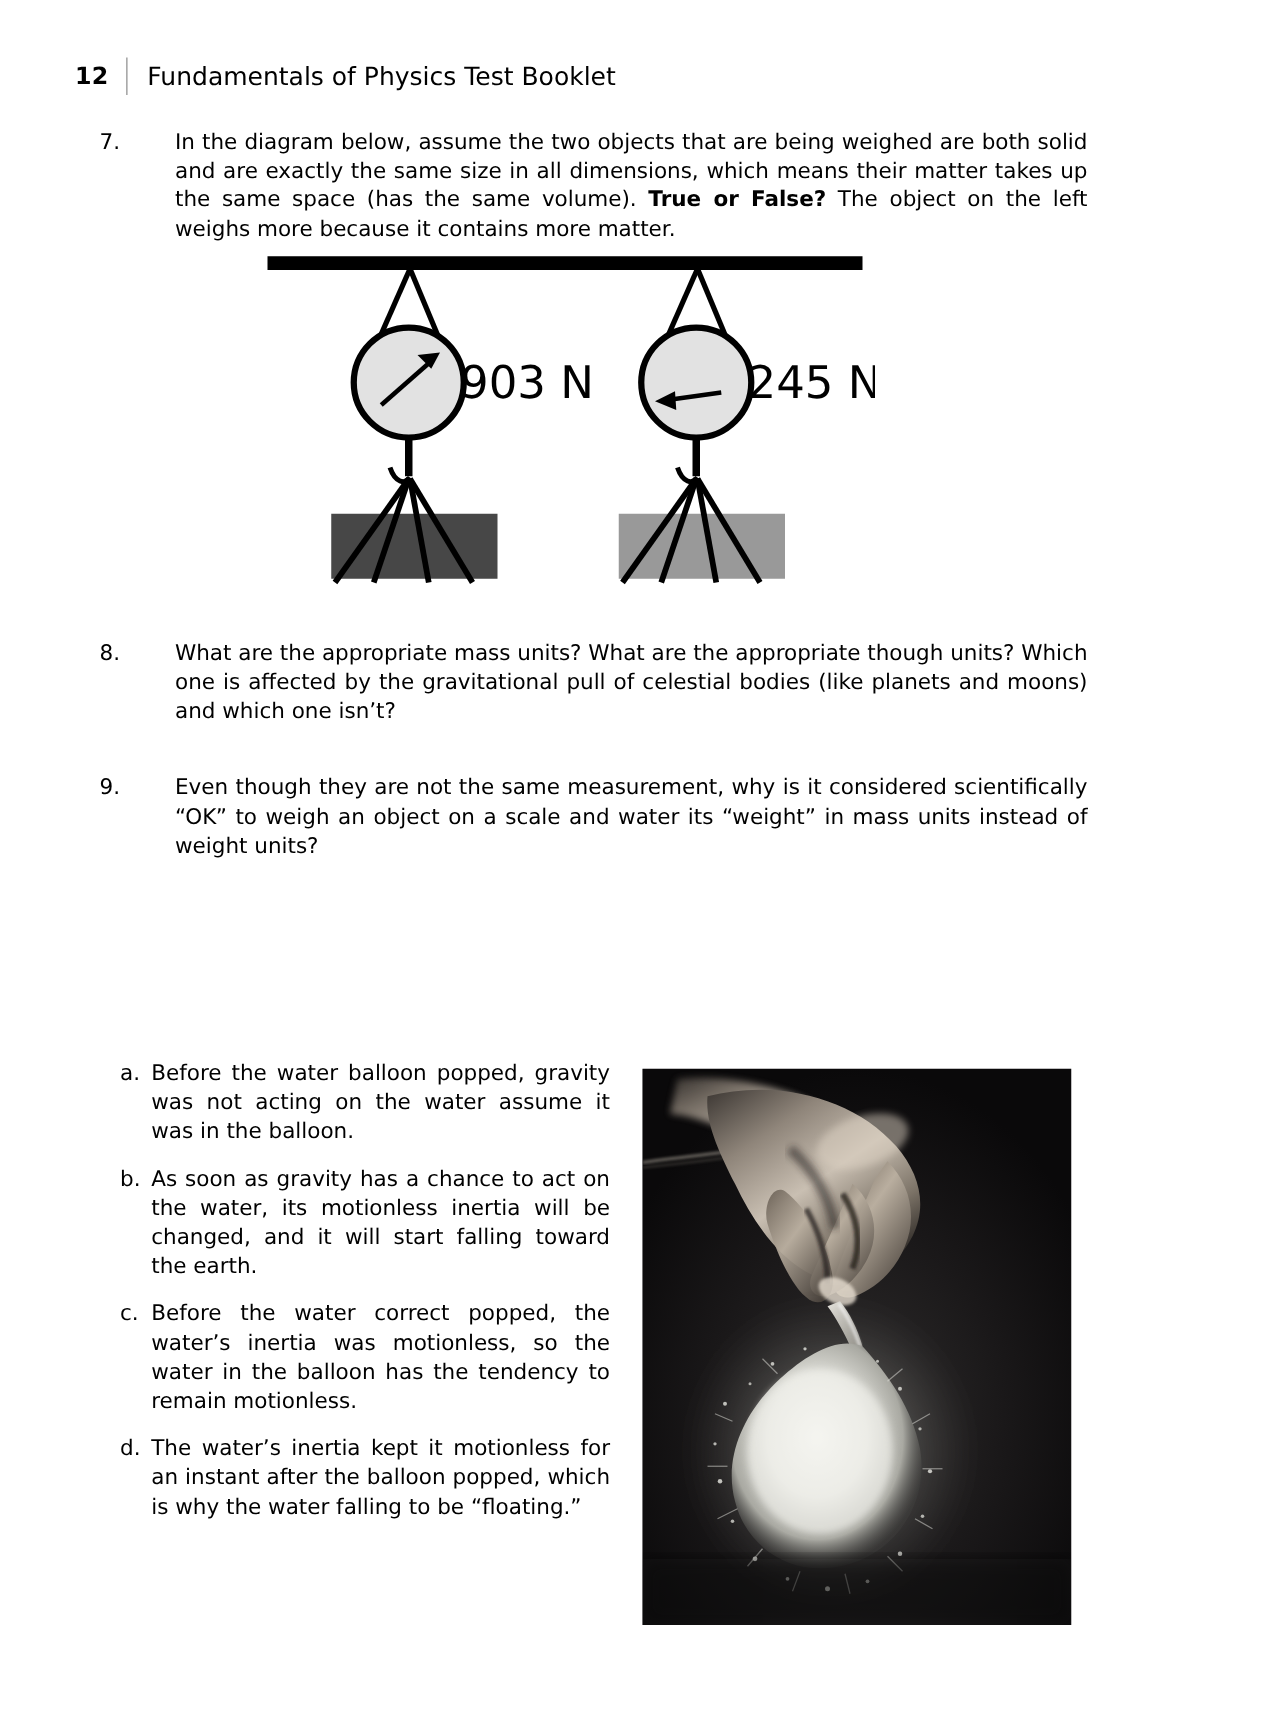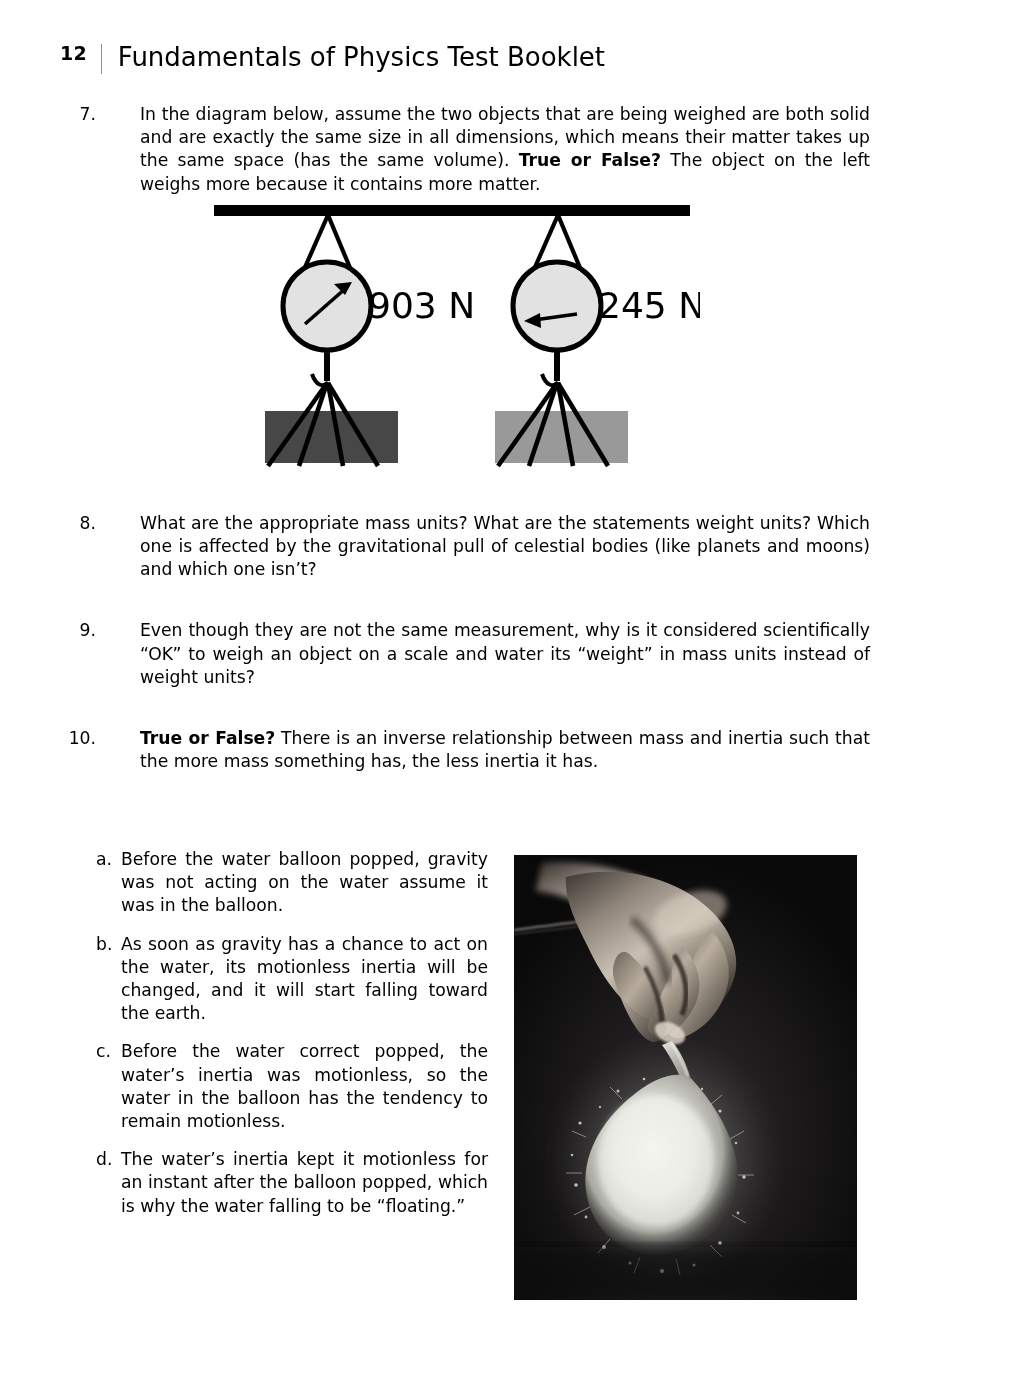--- a/index.html
+++ b/index.html
@@ -15,36 +15,37 @@
     position: relative;
     overflow: hidden;
   }
 
   
   .page-header {
     position: absolute;
     left: 60px;
     top: 44px;
     display: flex;
+    align-items: center;
     height: 34px;
   }
   .page-number {
     font-size: 19px;
     font-weight: bold;
     letter-spacing: 0.2px;
     line-height: 1;
     padding-right: 14px;
   }
   .header-rule {
     width: 1px;
     height: 30px;
     background: #8f8f8f;
   }
   .header-title {
-    font-size: 26px;
+    font-size: 20px;
     padding-left: 16px;
     line-height: 1;
     white-space: nowrap;
   }
 
   
   .qlist {
     position: absolute;
     left: 60px;
     top: 103px;
@@ -147,32 +148,28 @@
 
   <div class="qitem q7">
     <div class="qnum">7.</div>
     <div class="qbody"><span>In the diagram below, assume the two objects that are being weighed are both solid and are exactly the same size in all dimensions, which means their matter takes up the same space (has the same volume). </span><b>True or False?</b><span> The object on the left weighs more because it contains more matter.</span></div>
   </div>
 
   <div style="height:316px"></div>
 
   <div class="qitem q8">
     <div class="qnum">8.</div>
-    <div class="qbody">What are the appropriate mass units? What are the statements weight units? Which one is affected by the gravitational pull of celestial bodies (like planets and moons) and which one isn’t?</div>
+    <div class="qbody">What are the appropriate mass units? What are the appropriate though units? Which one is affected by the gravitational pull of celestial bodies (like planets and moons) and which one isn’t?</div>
   </div>
 
   <div class="qitem q9">
     <div class="qnum">9.</div>
     <div class="qbody">Even though they are not the same measurement, why is it considered scientifically “OK” to weigh an object on a scale and water its “weight” in mass units instead of weight units?</div>
   </div>
 
-  <div class="qitem q10">
-    <div class="qnum">10.</div>
-    <div class="qbody"><b>True or False?</b><span> There is an inverse relationship between mass and inertia such that the more mass something has, the less inertia it has.</span></div>
-  </div>
 
 
 </div>
 
 <div class="scales-figure">
   <svg width="500" height="290" viewBox="0 0 500 290" xmlns="http://www.w3.org/2000/svg">
 
     <rect x="14" y="9" width="476" height="11" fill="#000000"></rect>
 
     <path d="M128 19 L91 103" stroke="#000000" stroke-width="4.2" fill="none"></path>

